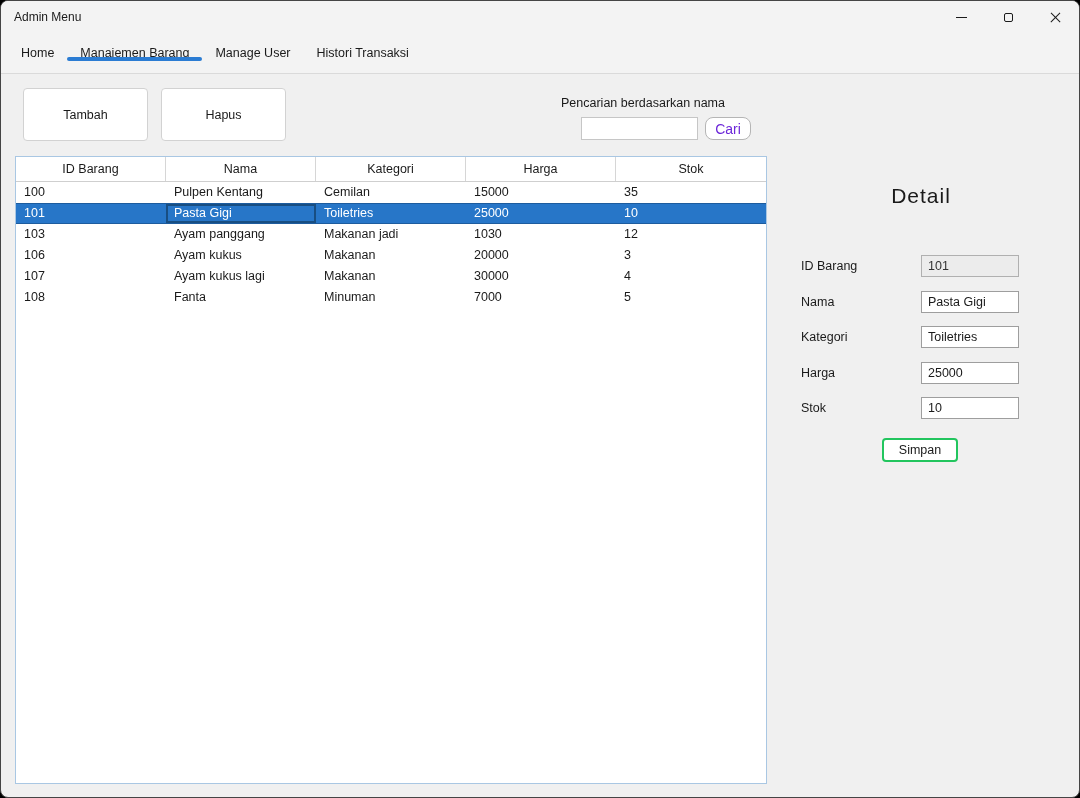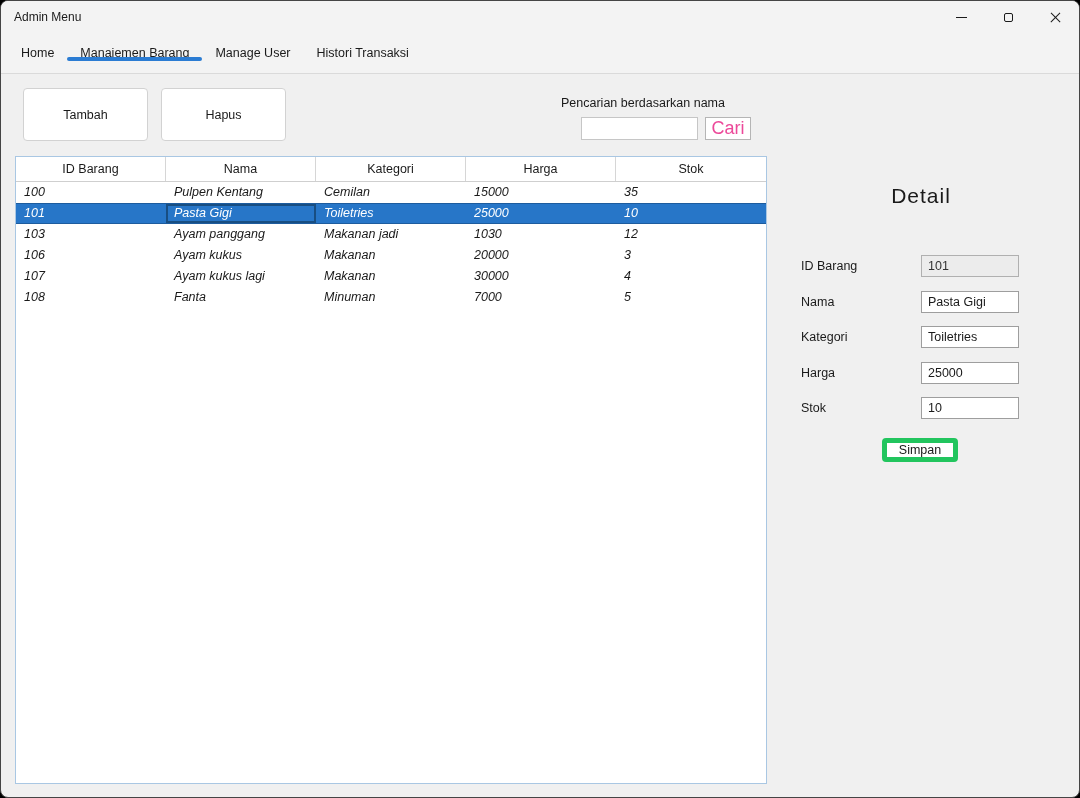--- a/index.html
+++ b/index.html
@@ -35,49 +35,49 @@
              border-radius:4px; font-size:12.5px; color:#1a1a1a; font-family:inherit; }
   .btn-tambah { left:22px; top:87px;text-align:center; }
   .btn-hapus  { left:160px; top:87px; }
 
   .search-label { position:absolute; left:560px; top:95px; width:208px; text-align:left;
                   font-size:12.5px; color:#1a1a1a; }
   .search-input { position:absolute; left:580px; top:116px; width:117px; height:23px;
                   border:1px solid #c6c6c6; background:#fff; font-size:12.5px; padding:0 4px;
                   font-family:inherit; }
   .btn-cari { position:absolute; left:704px; top:116px; width:46px; height:23px; background:#fff;
-              border:1px solid #b5b5b5; border-radius:0; font-size:18px; color:#ec4899;
+              border:1px solid #b5b5b5; border-radius:8px; font-size:14px; color:#6d28d9;
               font-family:inherit; }
 
   
   .table-wrap { position:absolute; left:14px; top:155px; width:752px; height:628px; background:#fff;
                 border:1px solid var(--table-border,#a9c7e3); overflow:hidden; }
   .thead { display:flex; height:25px; border-bottom:1px solid #cfcfcf; background:#fff; }
   .th { flex:1 1 20%; display:flex; align-items:center; justify-content:center; font-size:12.5px;
         color:#1a1a1a; border-right:1px solid #d6d6d6; }
   .th:last-child { border-right:none; }
-  .trow { display:flex; height:21px; background:#fff;font-style:italic; }
+  .trow { display:flex; height:21px; background:#fff; }
   .trow.selected { background:var(--selection-bg,#2776c8);
                    border-top:1px solid var(--selection-border,#1d5c9e);
                    border-bottom:1px solid var(--selection-border,#1d5c9e); }
   .tcell { flex:1 1 20%; padding-left:8px; font-size:12.5px; line-height:20px; color:#1a1a1a;
            white-space:nowrap; overflow:hidden; }
   .trow.selected .tcell { color:#fff; line-height:18px; }
   .tcell.focused { box-shadow: inset 0 0 0 2px var(--focused-cell-border,#184e82); }
 
   
   .detail-title { position:absolute; left:820px; top:183px; width:200px; text-align:center;
                   font-size:21px; letter-spacing:1px; color:#1a1a1a; }
   .drow { position:absolute; left:800px; width:240px; height:22px; display:flex; align-items:center; }
   .dlabel { flex:0 0 120px; font-size:12.5px; color:#1a1a1a; }
   .dinput { width:98px; height:22px; border:1px solid #9e9e9e; background:#fff; font-size:12.5px;
             padding:0 6px; color:#1a1a1a; font-family:inherit; }
   .dinput.readonly { background:#ececec; border-color:#b0b0b0; color:#333; }
   .btn-simpan { position:absolute; left:881px; top:437px; width:76px; height:24px; background:#fff;
-                border:5px solid #22c55e; border-radius:4px; font-size:12.5px; color:#1a1a1a;
+                border:2px solid #22c55e; border-radius:4px; font-size:12.5px; color:#1a1a1a;
                 font-family:inherit; }
 </style>
 </head>
 <body>
 
 <div class="window">
 
   <div class="titlebar">
     <span class="win-title">Admin Menu</span>
     <div class="controls">

